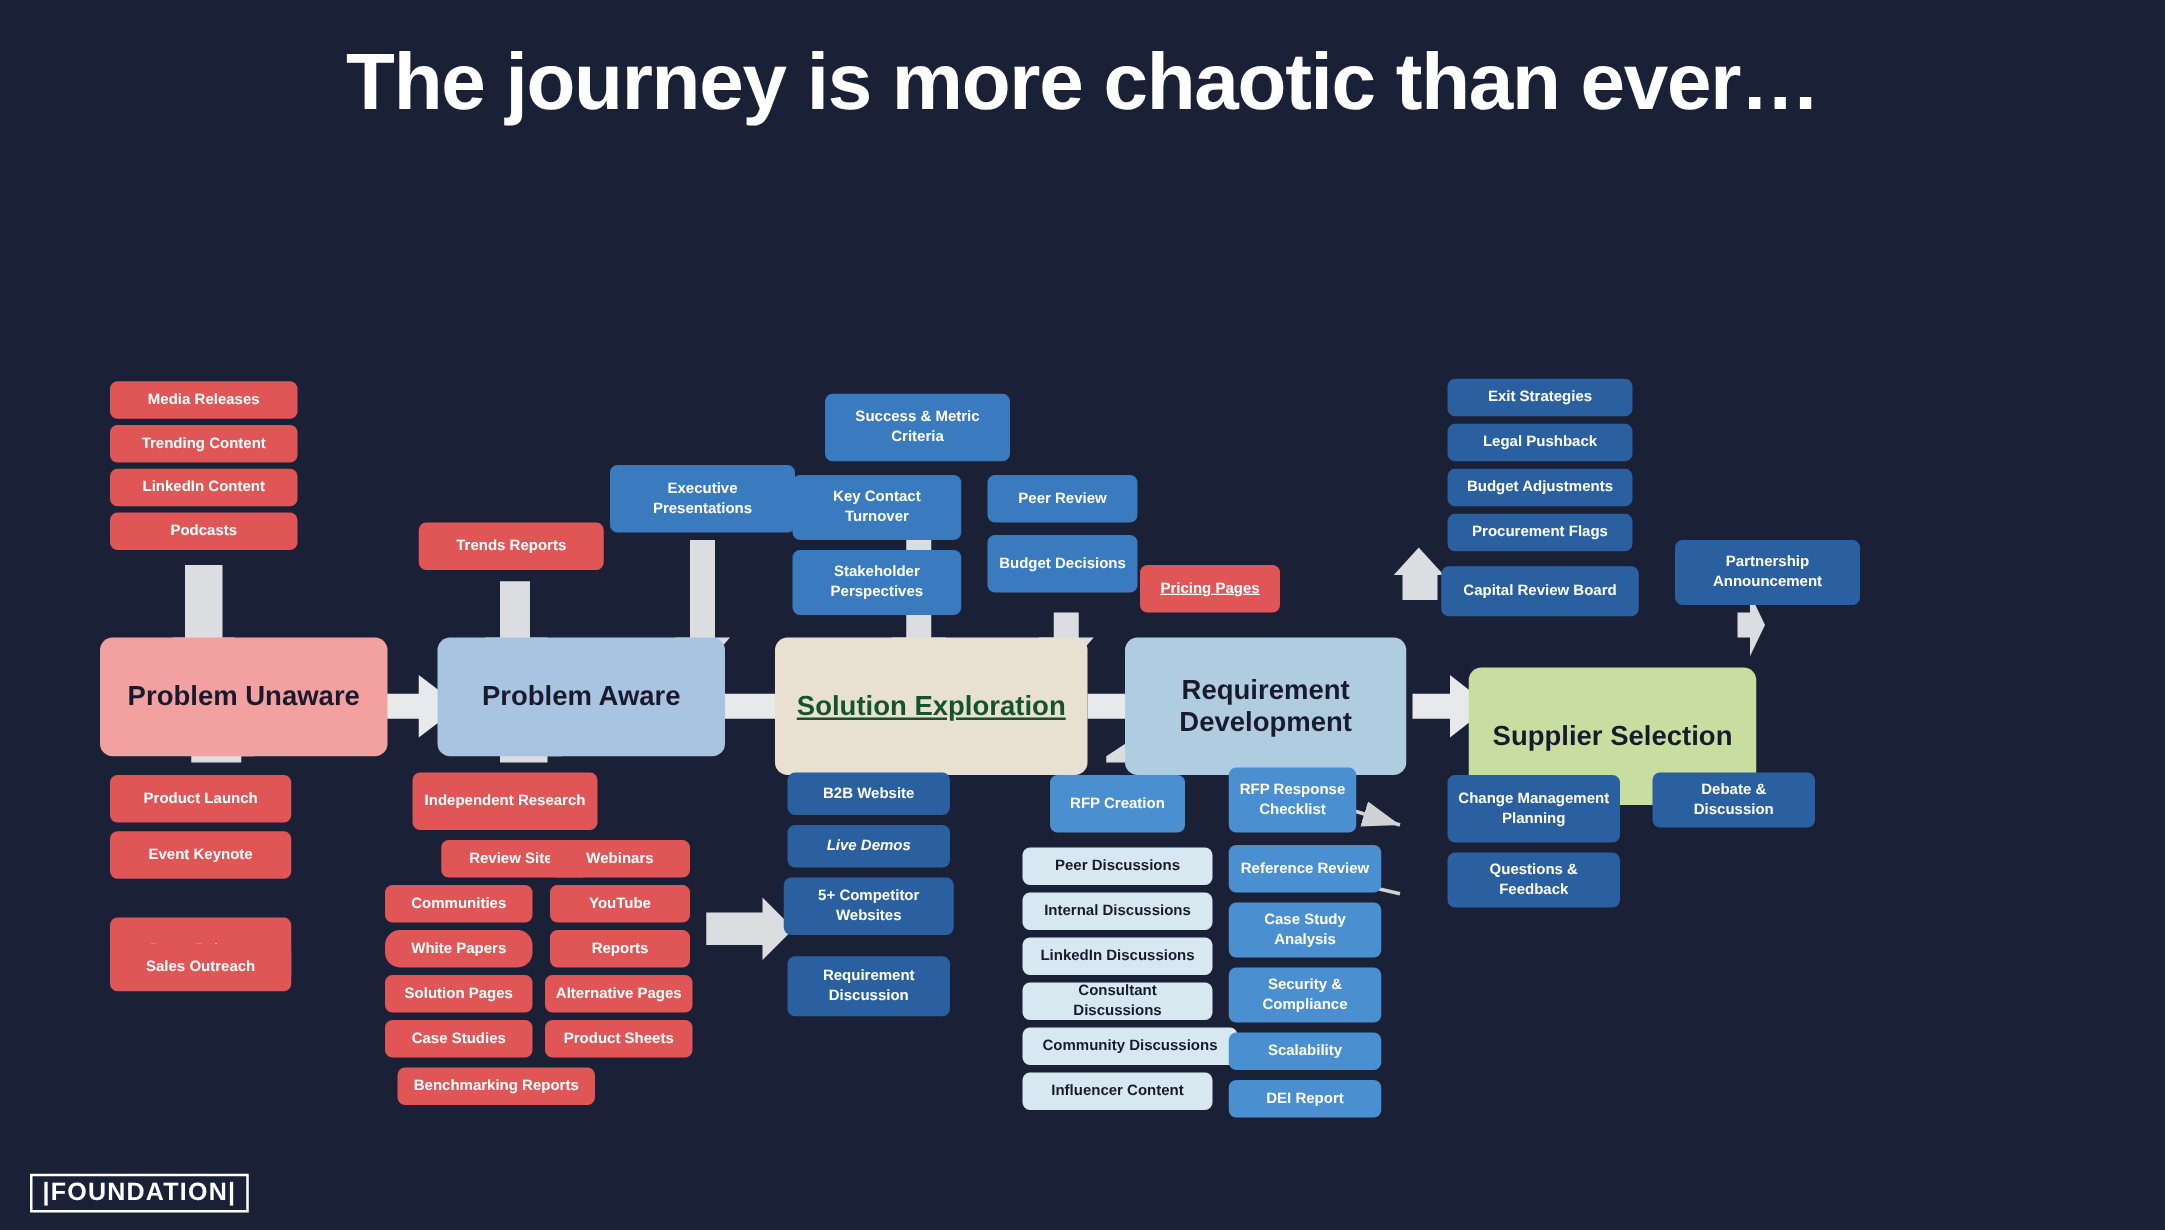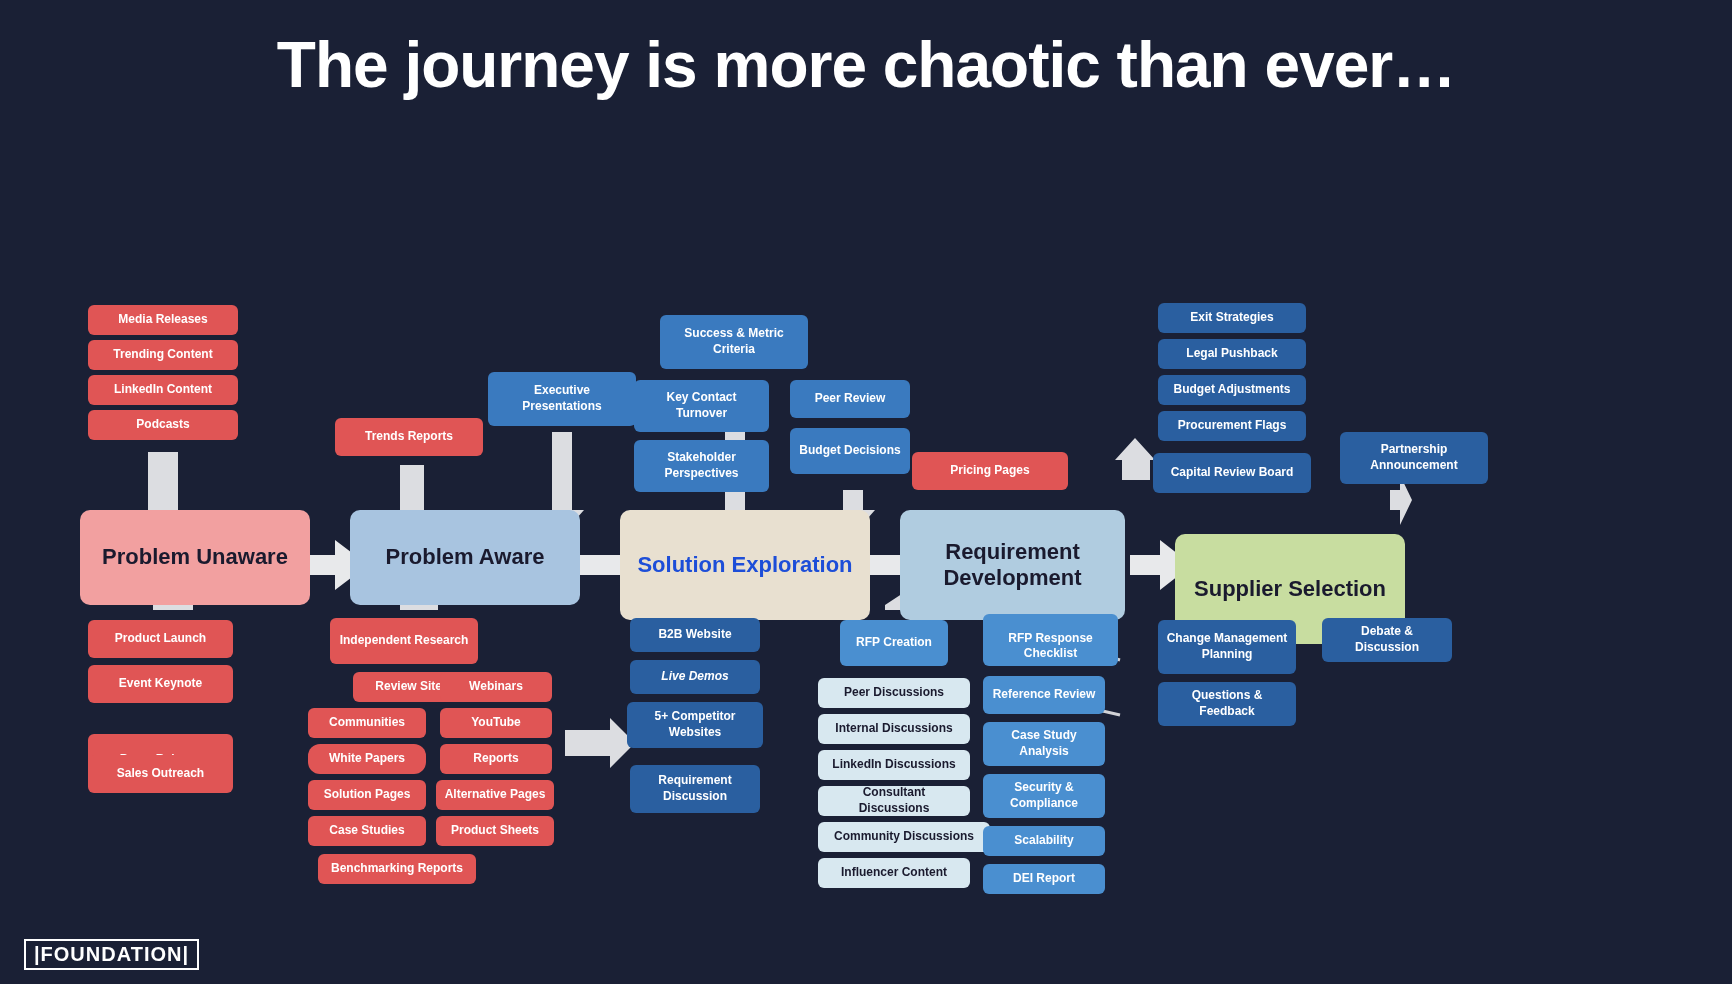--- a/index.html
+++ b/index.html
@@ -39,21 +39,22 @@
     .stage-pink {
       background: #f2a0a0;
       color: #1a1a2e;
     }
     .stage-blue-light {
       background: #a8c4e0;
       color: #1a1a2e;
     }
     .stage-beige {
       background: #e8e0d0;
-      color: #1d4ed8;
+      color: #14532d;
+      text-decoration: underline;
     }
     .stage-blue-mid {
       background: #b0cce0;
       color: #1a1a2e;
     }
     .stage-green {
       background: #c8dda0;
       color: #1a1a2e;
     }
     
@@ -272,21 +273,21 @@
   <div class="card card-blue-dark" style="left:630px;top:540px;width:130px;height:34px;font-style:italic;">
       <span>Live Demos</span>
     </div>
   <div class="card card-blue-dark" style="left:627px;top:582px;width:136px;height:46px;">
       <span>5+ Competitor Websites</span>
     </div>
   <div class="card card-blue-dark" style="left:630px;top:645px;width:130px;height:48px;">
       <span>Requirement Discussion</span>
     </div>
 
-  <div class="card card-red" style="left:912px;top:332px;width:156px;height:38px;">
+  <div class="card card-red" style="left:912px;top:332px;width:112px;height:38px;text-decoration:underline;">
       <span>Pricing Pages</span>
     </div>
 
   <div class="card card-blue-mid" style="left:840px;top:500px;width:108px;height:46px;">
       <span>RFP Creation</span>
     </div>
   <div class="card card-white" style="left:818px;top:558px;width:152px;height:30px;">
       <span>Peer Discussions</span>
     </div>
   <div class="card card-white" style="left:818px;top:594px;width:152px;height:30px;">
@@ -298,21 +299,21 @@
   <div class="card card-white" style="left:818px;top:666px;width:152px;height:30px;">
       <span>Consultant Discussions</span>
     </div>
   <div class="card card-white" style="left:818px;top:702px;width:172px;height:30px;">
       <span>Community Discussions</span>
     </div>
   <div class="card card-white" style="left:818px;top:738px;width:152px;height:30px;">
       <span>Influencer Content</span>
     </div>
 
-  <div class="card card-blue-mid" style="left:983px;top:494px;width:135px;height:52px;align-items:flex-end;">
+  <div class="card card-blue-mid" style="left:983px;top:494px;width:102px;height:52px;">
       <span>RFP Response Checklist</span>
     </div>
   <div class="card card-blue-mid" style="left:983px;top:556px;width:122px;height:38px;">
       <span>Reference Review</span>
     </div>
   <div class="card card-blue-mid" style="left:983px;top:602px;width:122px;height:44px;">
       <span>Case Study Analysis</span>
     </div>
   <div class="card card-blue-mid" style="left:983px;top:654px;width:122px;height:44px;">
       <span>Security &amp; Compliance</span>

